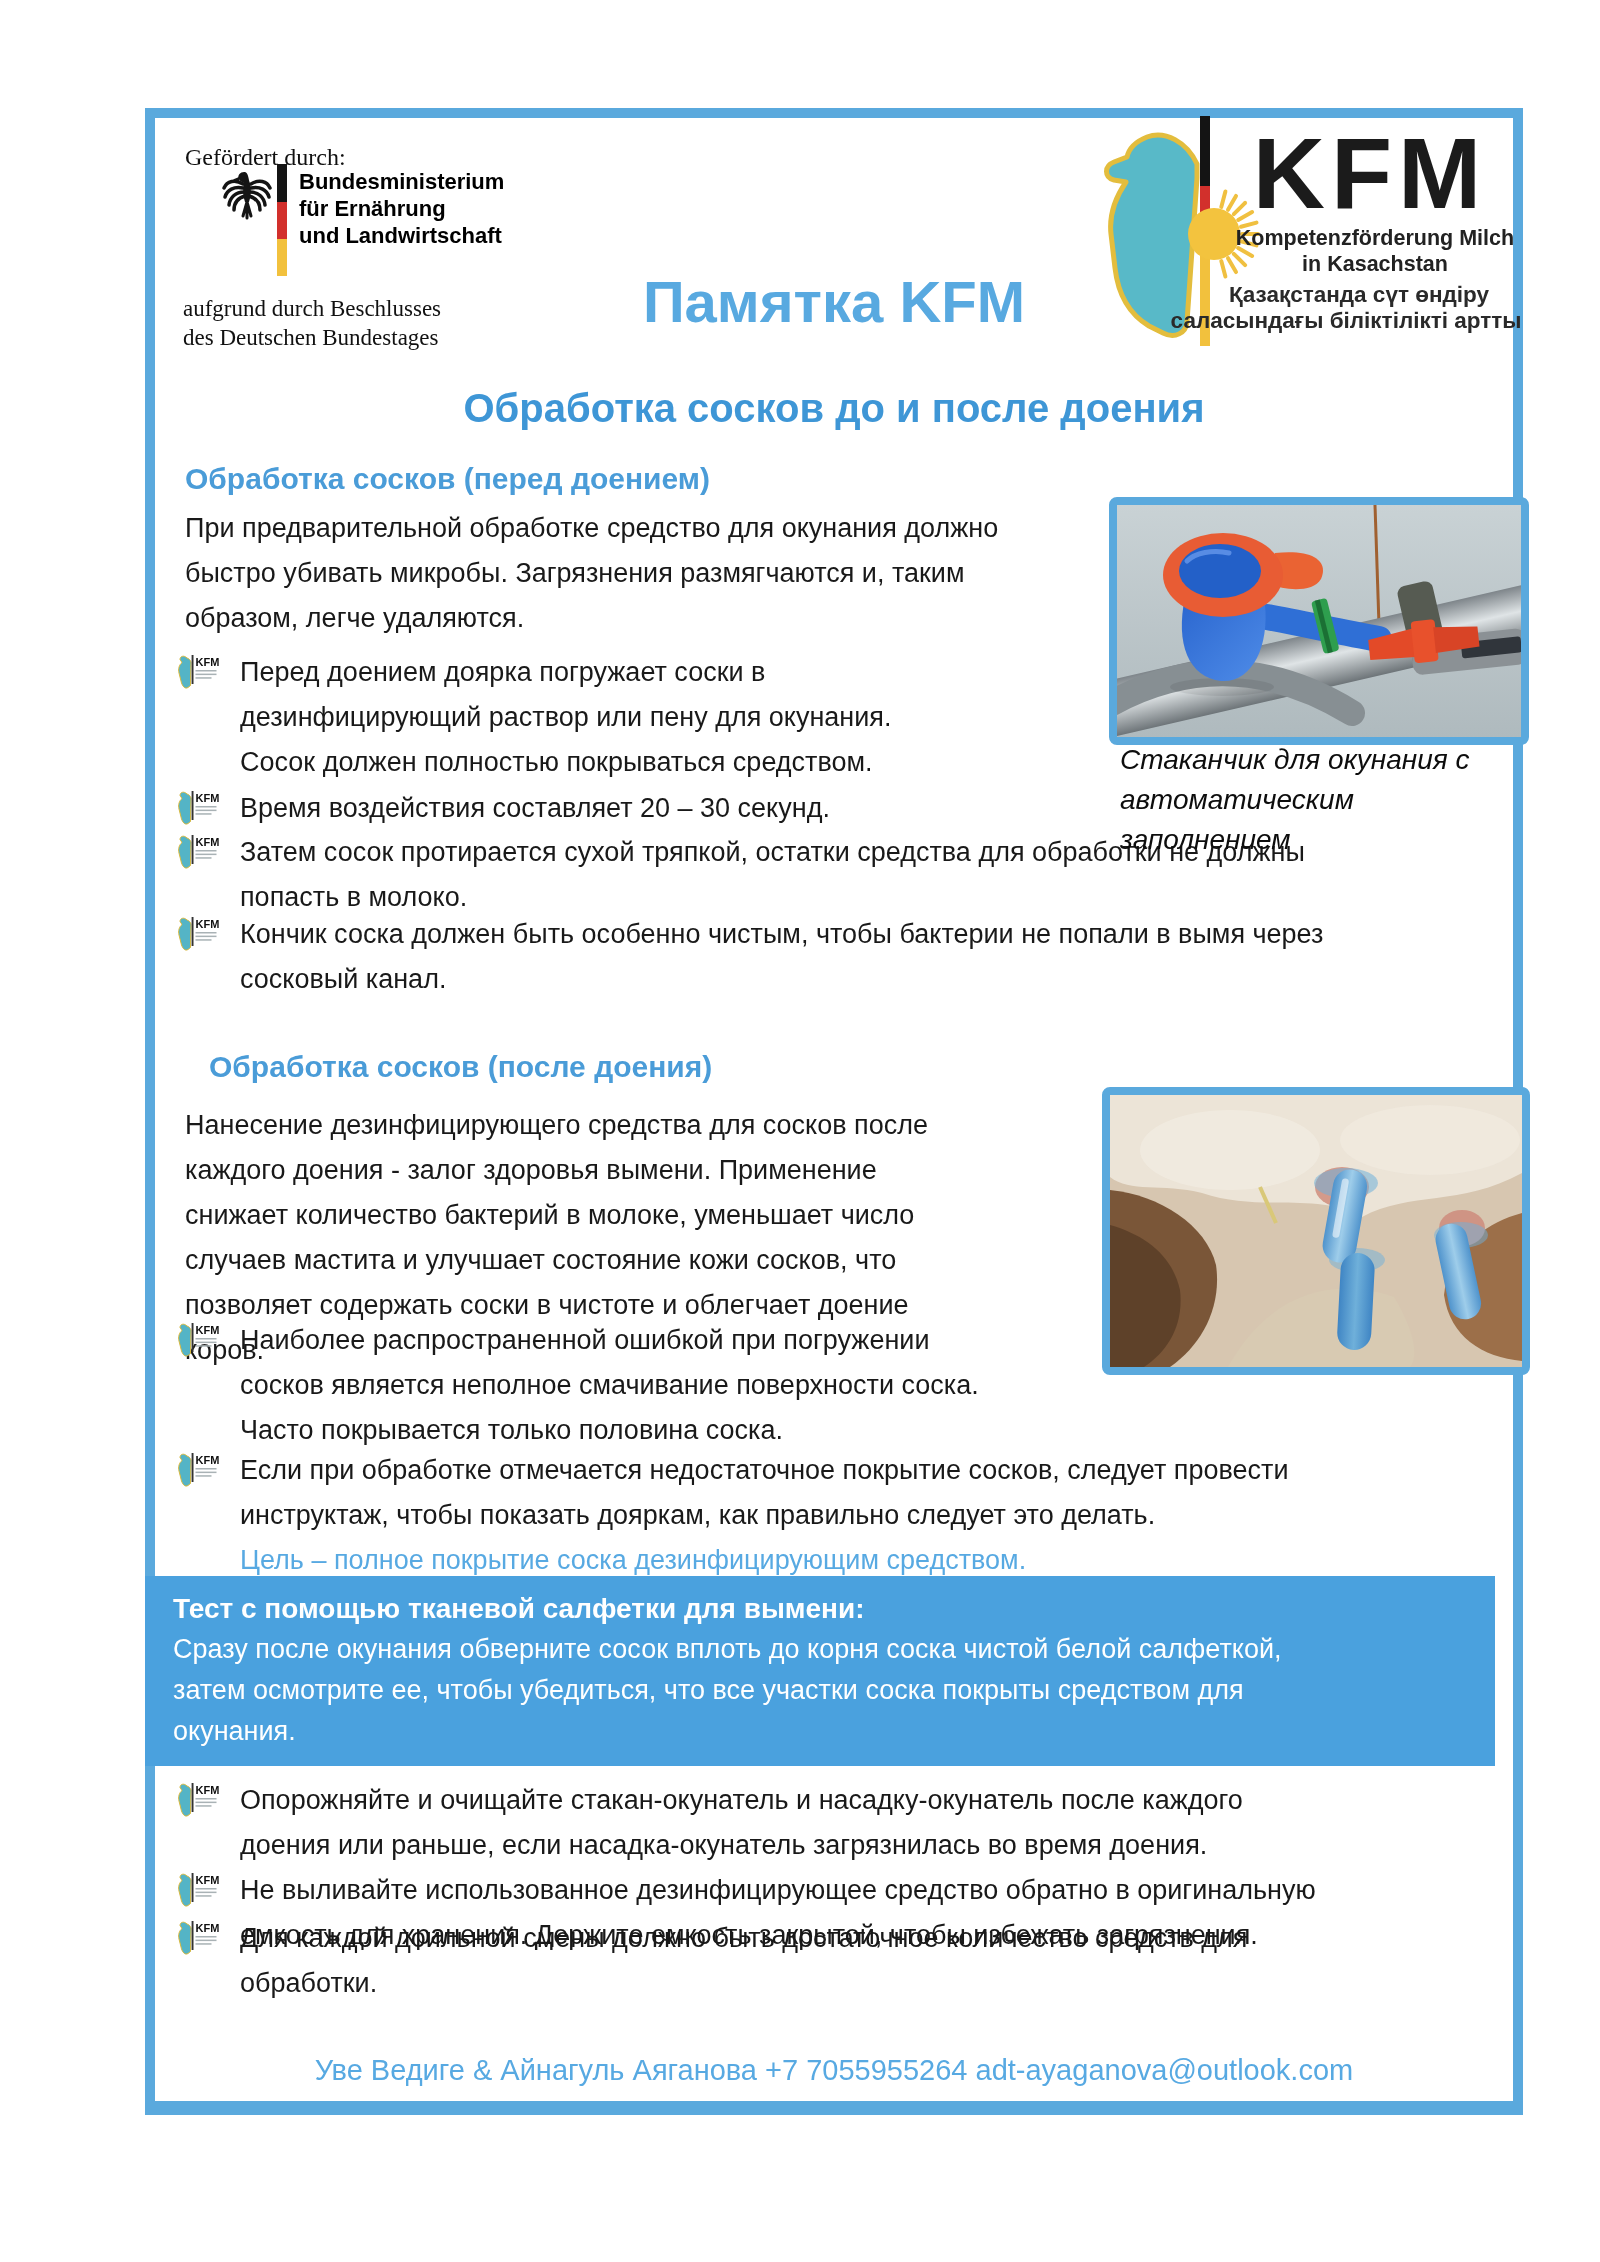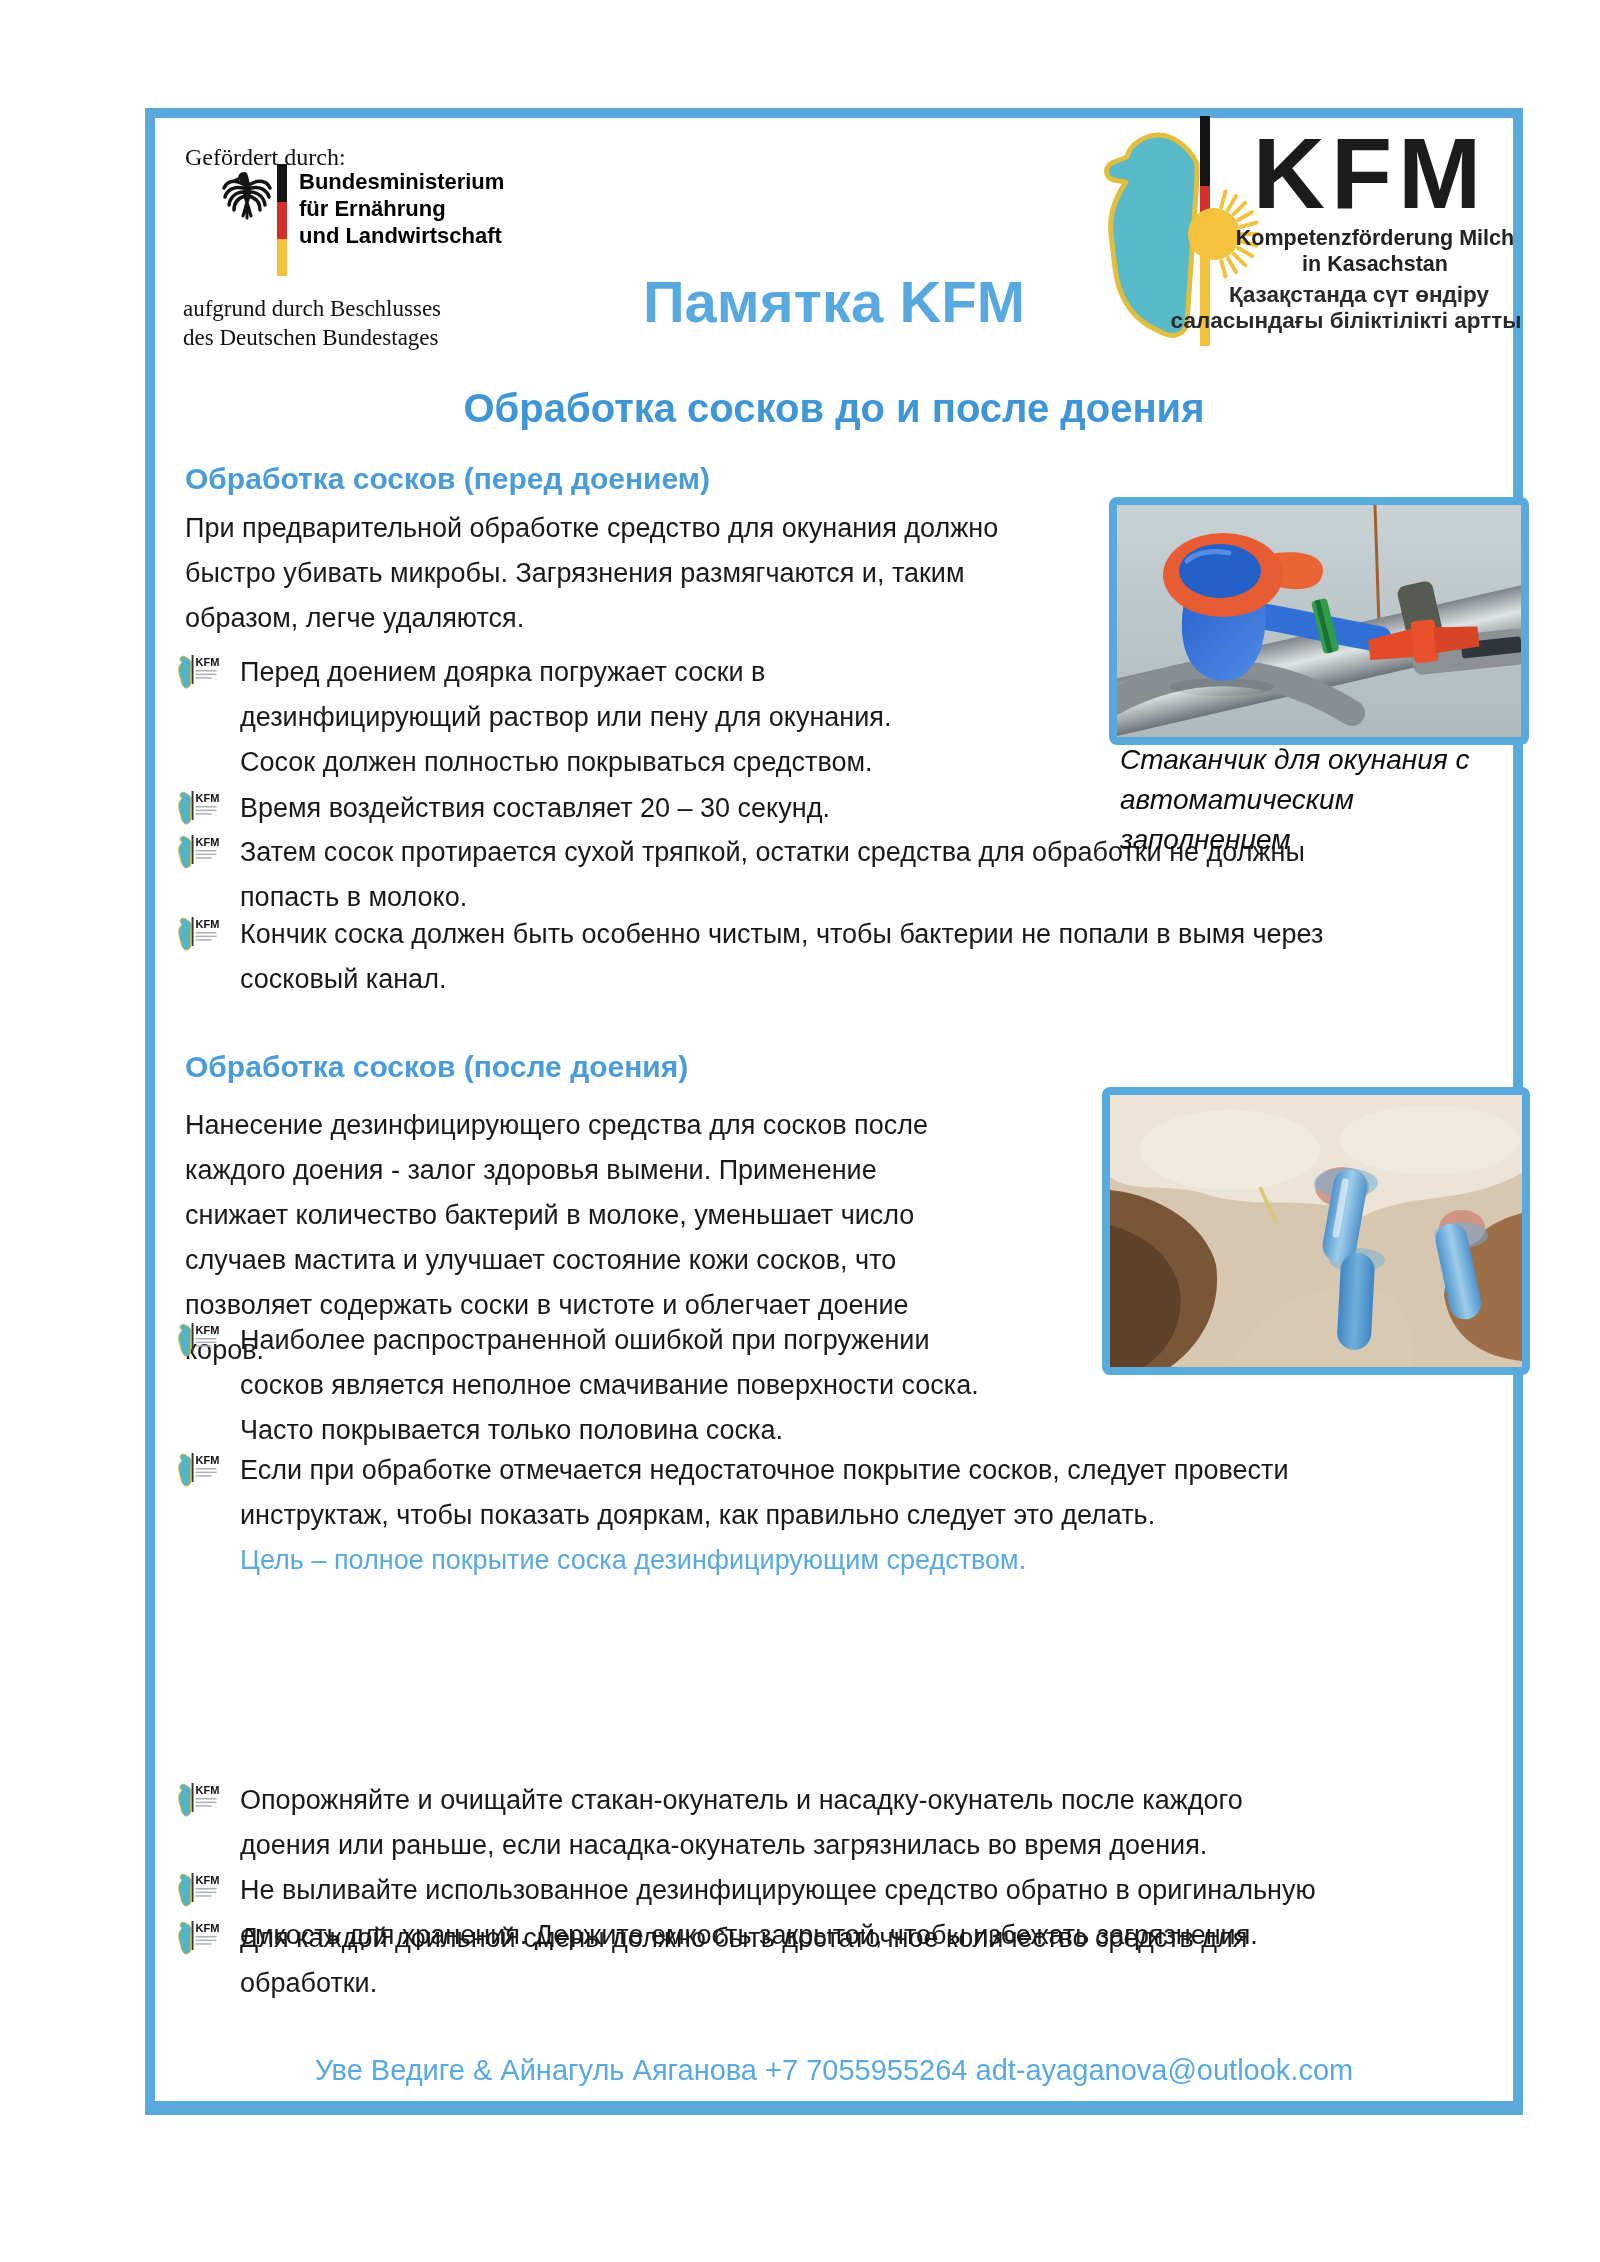--- a/index.html
+++ b/index.html
@@ -215,21 +215,21 @@
           <ellipse cx="105" cy="182" rx="52" ry="9" fill="#000" opacity="0.08"></ellipse>
           <path d="M68,92 C58,140 72,172 104,176 C136,178 152,140 148,100 Z" fill="url(#cupB)"></path>
           <path d="M158,48 C196,44 212,56 204,74 C196,88 166,86 152,78 Z" fill="#ea6333"></path>
           <ellipse cx="106" cy="70" rx="60" ry="42" fill="#e85c34"></ellipse>
           <ellipse cx="103" cy="66" rx="41" ry="27" fill="#2360c8"></ellipse>
           <path d="M70,56 C78,48 96,44 112,48" stroke="#6fa0f0" stroke-width="5" fill="none" opacity="0.7" stroke-linecap="round"></path>
         </svg>
       </div>
       <div class="caption">Стаканчик для окунания с автоматическим заполнением</div>
 
-      <div class="h2" style="top:932px;">Обработка сосков (после доения)</div>
+      <div class="h2" style="top:932px;margin-left:24px;">Обработка сосков (после доения)</div>
       <div class="para" style="top:985px;width:800px;">Нанесение дезинфицирующего средства для сосков после каждого доения - залог здоровья вымени. Применение снижает количество бактерий в молоке, уменьшает число случаев мастита и улучшает состояние кожи сосков, что позволяет содержать соски в чистоте и облегчает доение коров.</div>
 
       <div class="photo photo2">
         <svg width="412" height="272" viewBox="0 0 412 272">
           <defs>
             <linearGradient id="teatG1" x1="0" y1="0" x2="1" y2="0">
               <stop offset="0" stop-color="#4f93cc"></stop>
                 <stop offset="0.5" stop-color="#9ecdea"></stop>
                 <stop offset="1" stop-color="#4f93cc"></stop>
             </linearGradient>
@@ -275,20 +275,24 @@
         <div>Наиболее распространенной ошибкой при погружении сосков является неполное смачивание поверхности соска. Часто покрывается только половина соска.</div>
       </div>
       <div class="bullet" style="top:1330px;width:1120px;">
         <svg class="mini" width="46" height="40" viewBox="0 0 46 40">
             <use href="#kfm-mini"></use>
           </svg>
         <div>Если при обработке отмечается недостаточное покрытие сосков, следует провести инструктаж, чтобы показать дояркам, как правильно следует это делать.</div>
       </div>
       <div class="goal" style="top:1420px;">Цель – полное покрытие соска дезинфицирующим средством.</div>
 
+      <div class="callout">
+        <div class="co-head">Тест с помощью тканевой салфетки для вымени:</div>
+        <div class="co-body">Сразу после окунания обверните сосок вплоть до корня соска чистой белой салфеткой, затем осмотрите ее, чтобы убедиться, что все участки соска покрыты средством для окунания.</div>
+      </div>
 
       <div class="bullet" style="top:1660px;width:1060px;">
         <svg class="mini" width="46" height="40" viewBox="0 0 46 40">
             <use href="#kfm-mini"></use>
           </svg>
         <div>Опорожняйте и очищайте стакан-окунатель и насадку-окунатель после каждого доения или раньше, если насадка-окунатель загрязнилась во время доения.</div>
       </div>
       <div class="bullet" style="top:1750px;width:1100px;">
         <svg class="mini" width="46" height="40" viewBox="0 0 46 40">
             <use href="#kfm-mini"></use>

